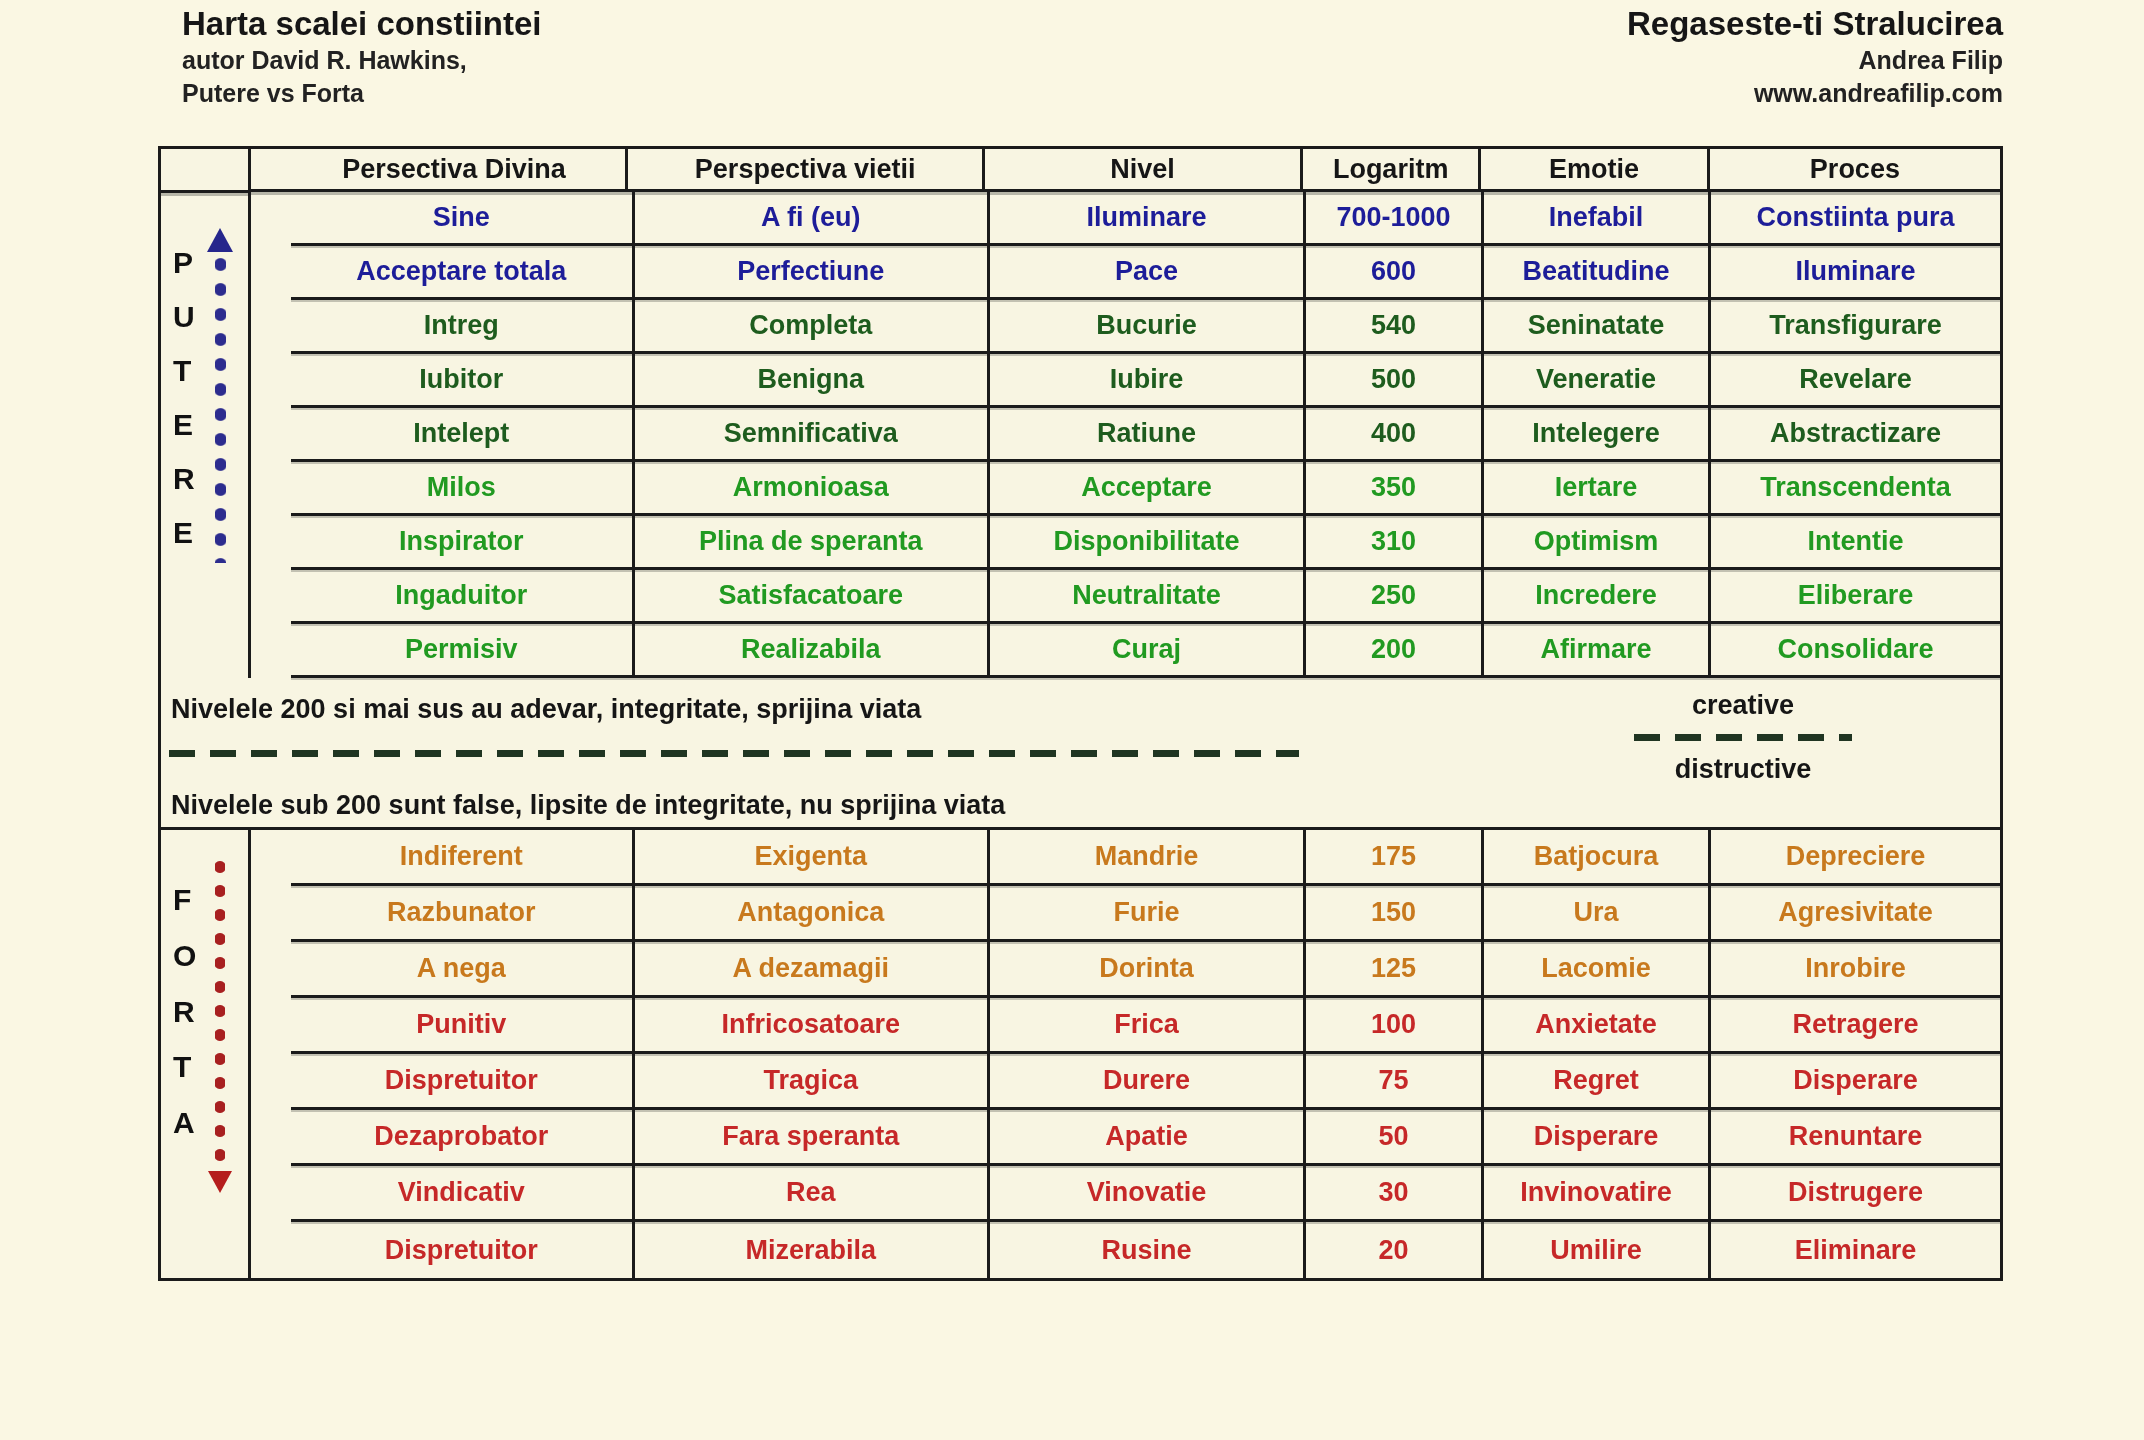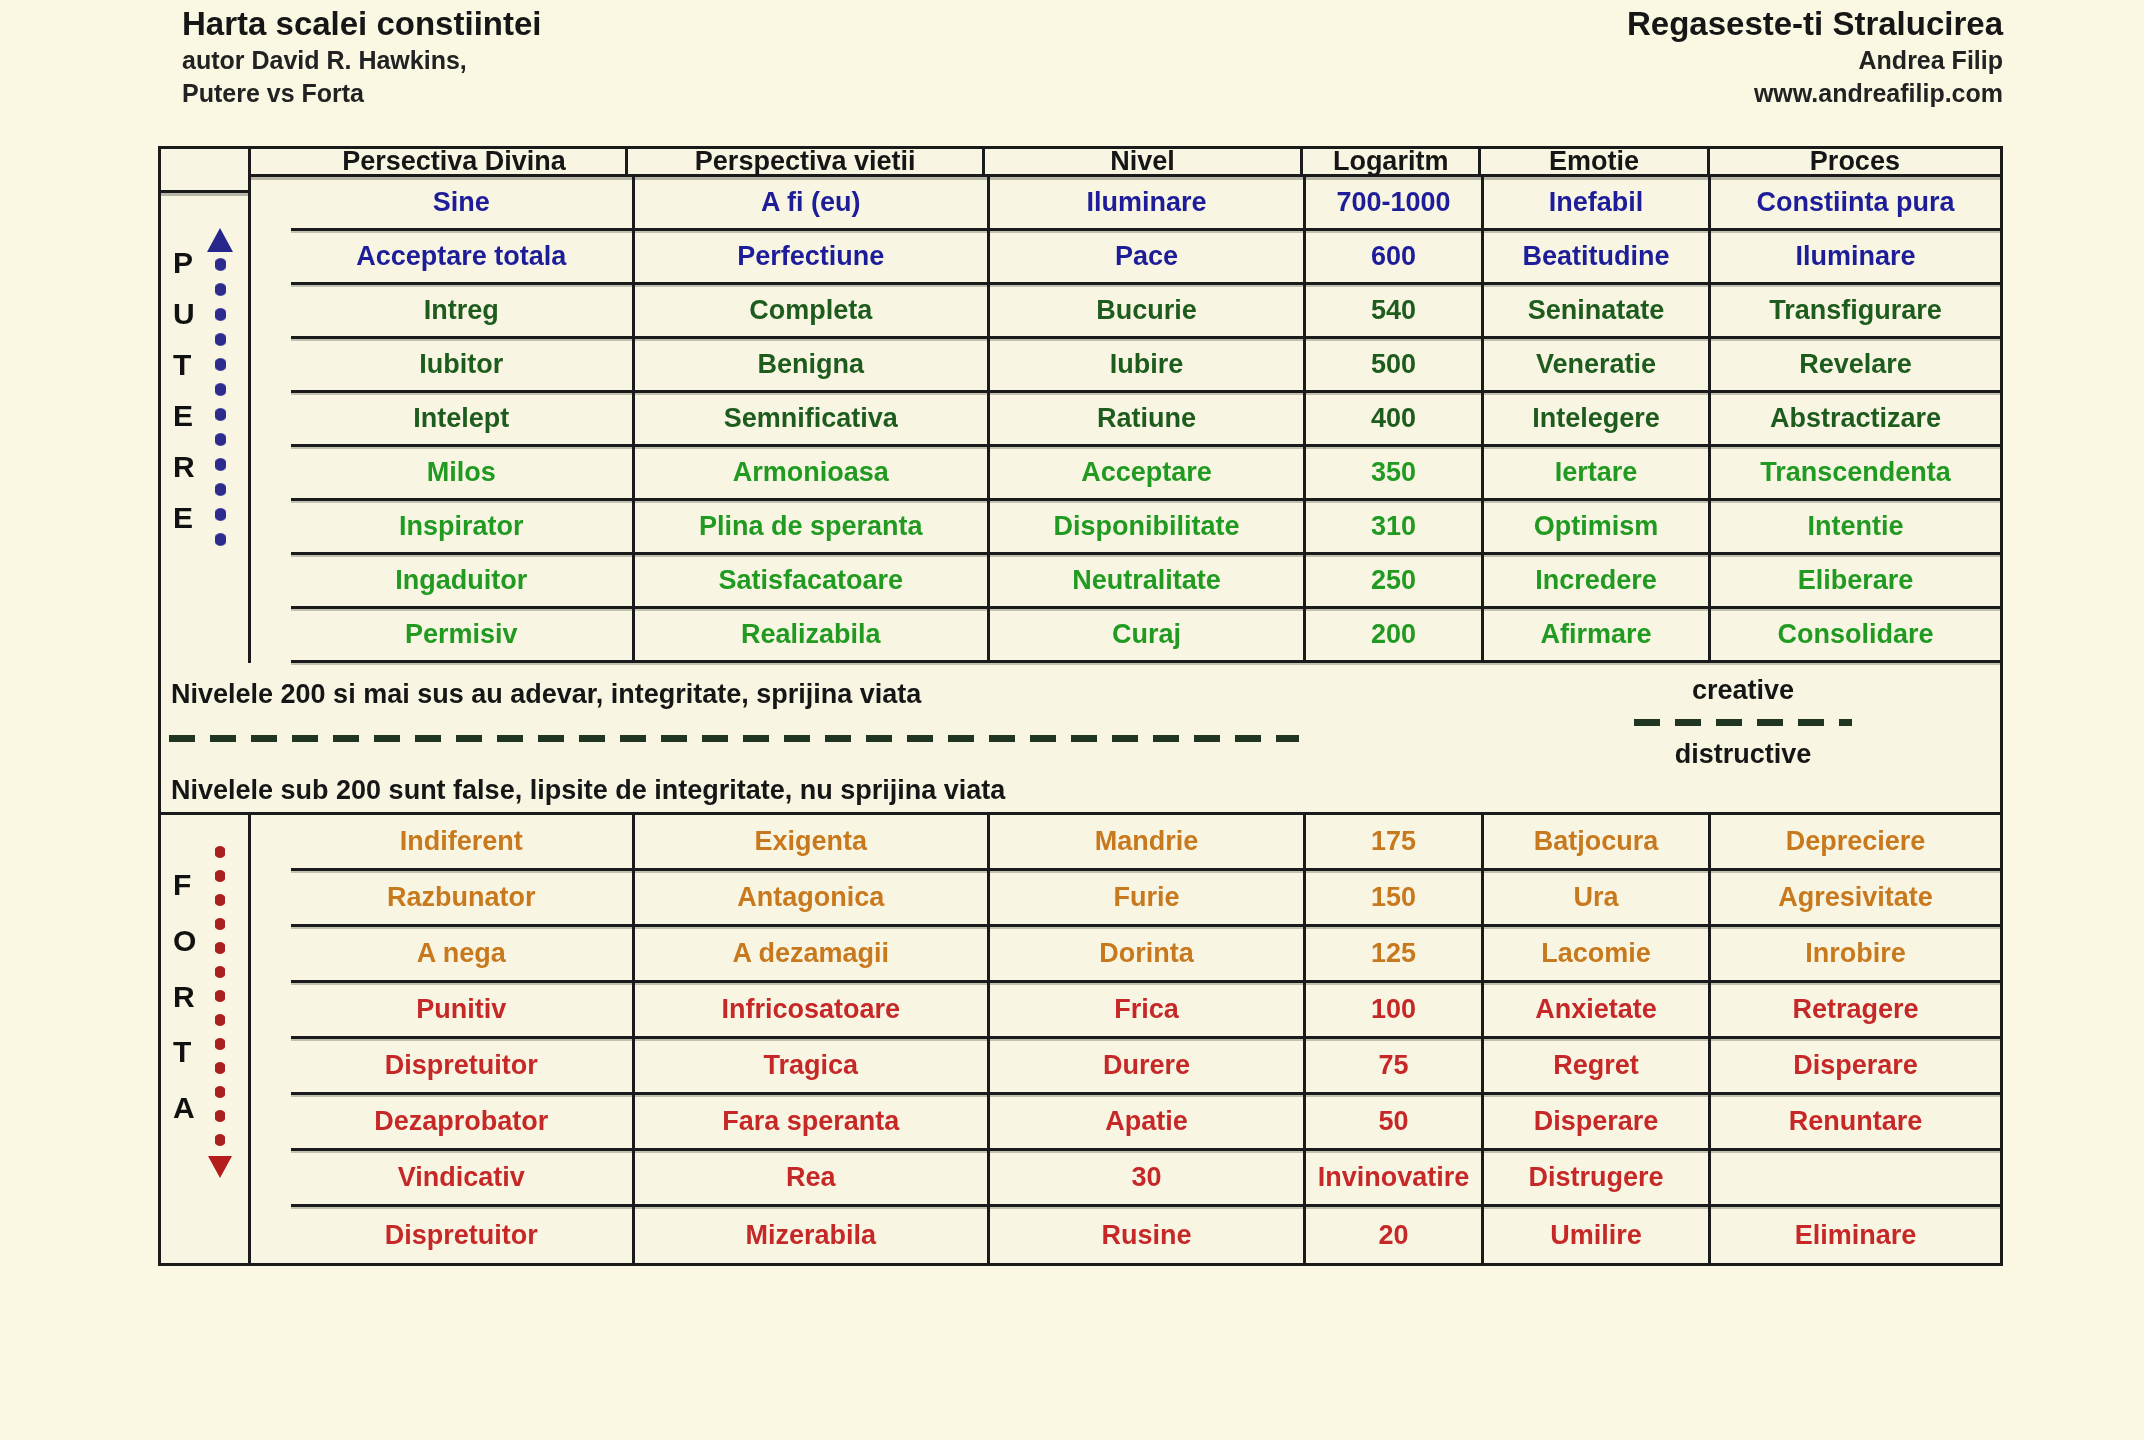--- a/index.html
+++ b/index.html
@@ -17,21 +17,21 @@
   
   .tbl{
     position:absolute;left:158px;top:146px;width:1845px;
     border:3px solid #1b1b1b;background:#f8f5e2;box-sizing:border-box;
   }
   .section{display:flex;}
   .left-col{width:90px;flex:0 0 90px;border-right:3px solid #1b1b1b;box-sizing:border-box;display:flex;flex-direction:column;}
   .stub{height:44px;border-bottom:3px solid #1b1b1b;box-sizing:border-box;box-shadow:0 3px 0 rgba(130,130,120,.55);}
   .arrow-area{flex:1;position:relative;}
   .main-col{flex:1;display:flex;flex-direction:column;min-width:0;}
-  .hrow{display:flex;height:28px;border-bottom:3px solid #1b1b1b;box-sizing:border-box;box-shadow:0 3px 0 rgba(130,130,120,.55);padding-left:32px;}
+  .hrow{display:flex;height:43px;border-bottom:3px solid #1b1b1b;box-sizing:border-box;box-shadow:0 3px 0 rgba(130,130,120,.55);padding-left:32px;}
   .hrow > div{
     display:flex;align-items:center;justify-content:center;
     font-size:27px;font-weight:700;color:#161616;
     border-right:3px solid #1b1b1b;box-sizing:border-box;
   }
   .rows{display:flex;flex-direction:column;margin-left:40px;}
   .drow{display:flex;height:54px;border-bottom:3px solid #1b1b1b;box-sizing:border-box;box-shadow:0 2px 0 rgba(130,130,120,.45);}
   .rows-lower .drow{height:56px;}
   .rows-lower .drow:last-child{border-bottom:none;box-shadow:none;}
   .drow > div{
@@ -283,20 +283,21 @@
             <div>Fara speranta</div>
             <div>Apatie</div>
             <div>50</div>
             <div>Disperare</div>
             <div>Renuntare</div>
           </div>
 
           <div class="drow" style="color: rgb(198, 40, 40);">
             <div>Vindicativ</div>
             <div>Rea</div>
+            <div>Vinovatie</div>
             <div>30</div>
             <div>Invinovatire</div>
             <div>Distrugere</div>
           </div>
 
           <div class="drow" style="color: rgb(198, 40, 40);">
             <div>Dispretuitor</div>
             <div>Mizerabila</div>
             <div>Rusine</div>
             <div>20</div>

